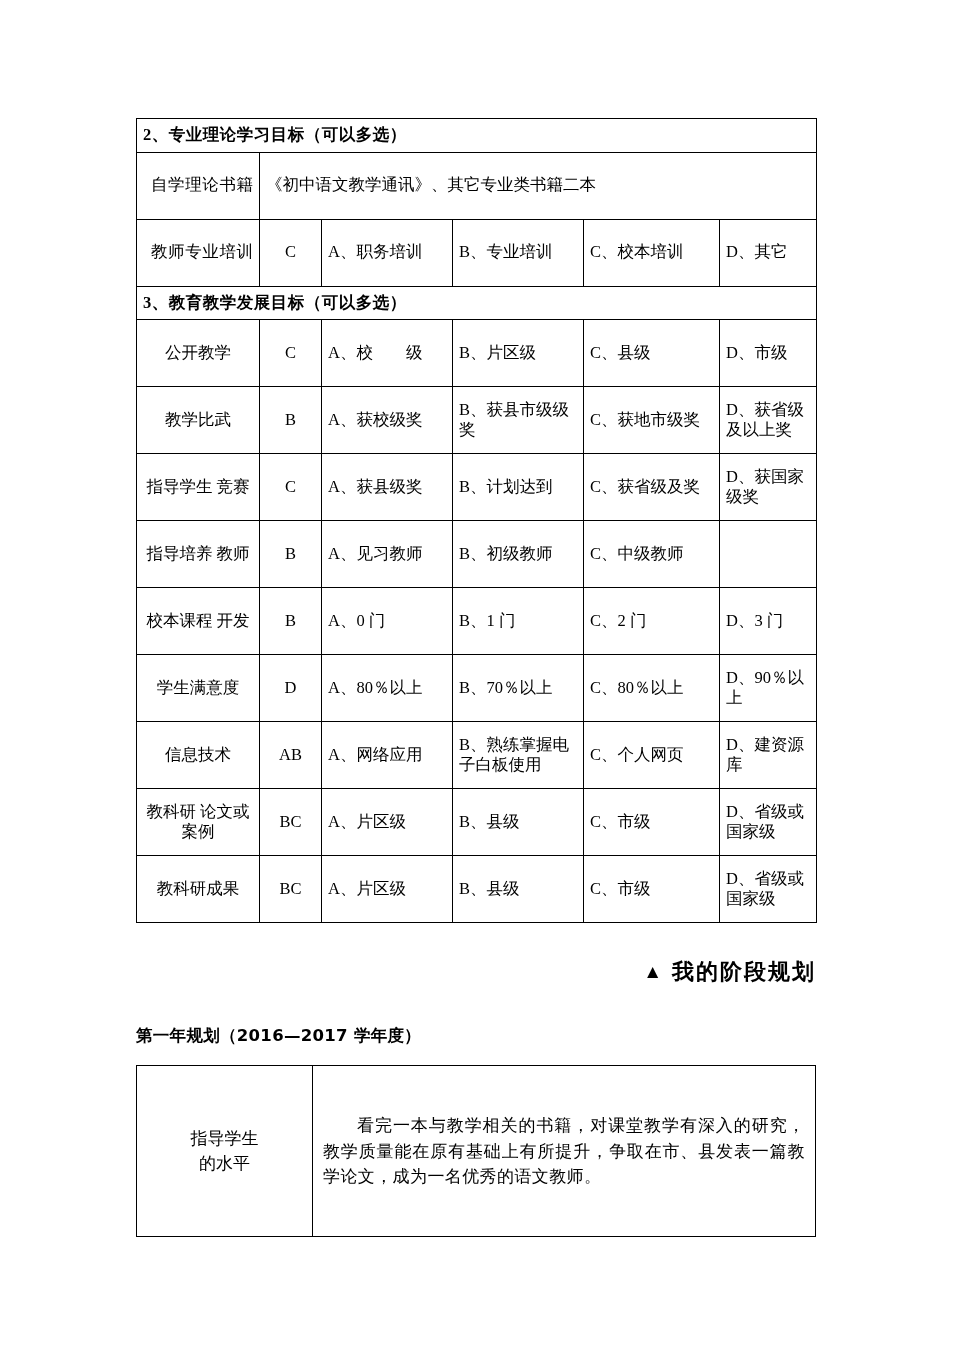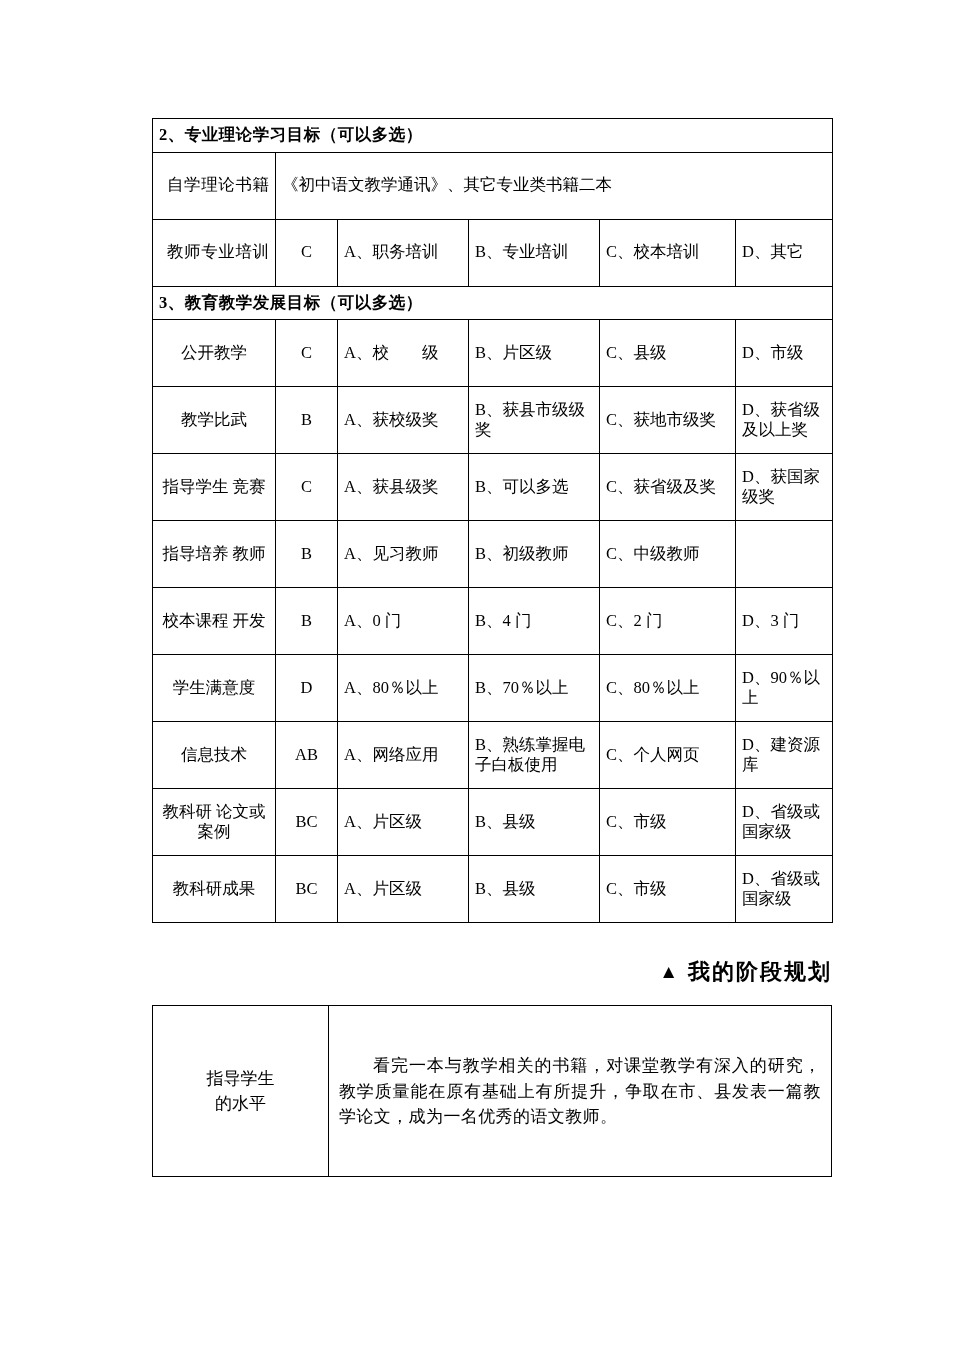--- a/index.html
+++ b/index.html
@@ -17,21 +17,21 @@
   }
   .page {
     position: relative;
     width: 960px;
     height: 1357px;
     box-sizing: border-box;
     padding: 0;
   }
   .sheet {
     position: absolute;
-    left: 152px;
+    left: 136px;
     top: 118px;
     width: 680px;
   }
 
   table.grid {
     border-collapse: collapse;
     width: 680px;
     table-layout: fixed;
   }
   table.grid td {
@@ -175,39 +175,39 @@
           <td class="opt">A、获校级奖</td>
           <td class="opt">B、获县市级级奖</td>
           <td class="opt">C、获地市级奖</td>
           <td class="opt">D、获省级及以上奖</td>
         </tr>
 
         <tr>
           <td class="rowlabel tall">指导学生 竞赛</td>
           <td class="code">C</td>
           <td class="opt">A、获县级奖</td>
-          <td class="opt">B、可以多选</td>
+          <td class="opt">B、计划达到</td>
           <td class="opt">C、获省级及奖</td>
           <td class="opt">D、获国家级奖</td>
         </tr>
 
         <tr>
           <td class="rowlabel tall">指导培养 教师</td>
           <td class="code">B</td>
           <td class="opt">A、见习教师</td>
           <td class="opt">B、初级教师</td>
           <td class="opt">C、中级教师</td>
           <td class="opt"></td>
         </tr>
 
         <tr>
           <td class="rowlabel tall">校本课程 开发</td>
           <td class="code">B</td>
           <td class="opt">A、0 门</td>
-          <td class="opt">B、4 门</td>
+          <td class="opt">B、1 门</td>
           <td class="opt">C、2 门</td>
           <td class="opt">D、3 门</td>
         </tr>
 
         <tr>
           <td class="rowlabel tall">学生满意度</td>
           <td class="code">D</td>
           <td class="opt">A、80％以上</td>
           <td class="opt">B、70％以上</td>
           <td class="opt">C、80％以上</td>
@@ -242,20 +242,21 @@
         </tr>
       </tbody>
     </table>
 
     <div class="heading-wrap">
       <span class="heading">
         <span class="tri">▲</span><span>我的阶段规划</span>
       </span>
     </div>
 
+    <div class="subheading">第一年规划（2016—2017 学年度）</div>
 
     <table class="plan">
       <tbody>
         <tr>
           <td class="plan-label">
             <div>指导学生</div>
             <div>的水平</div>
           </td>
           <td class="plan-body">看完一本与教学相关的书籍，对课堂教学有深入的研究，教学质量能在原有基础上有所提升，争取在市、县发表一篇教学论文，成为一名优秀的语文教师。</td>
         </tr>

